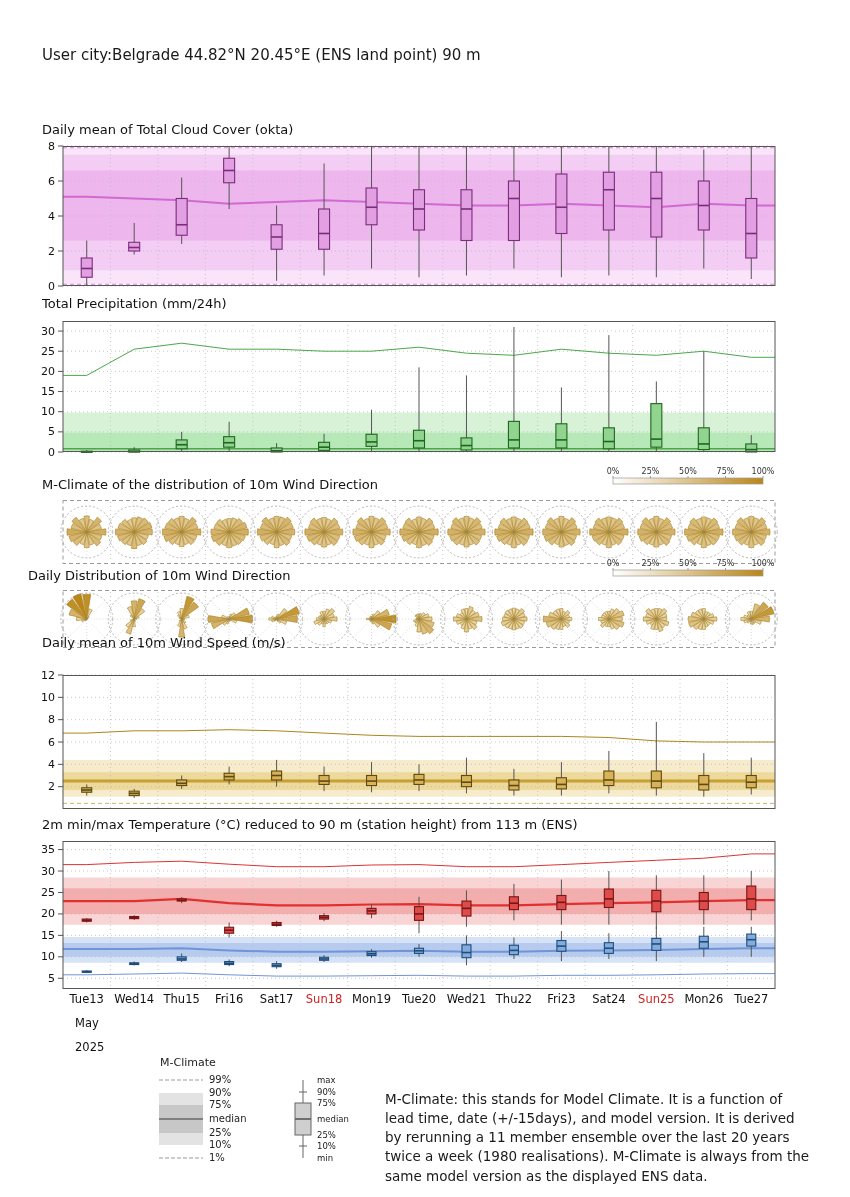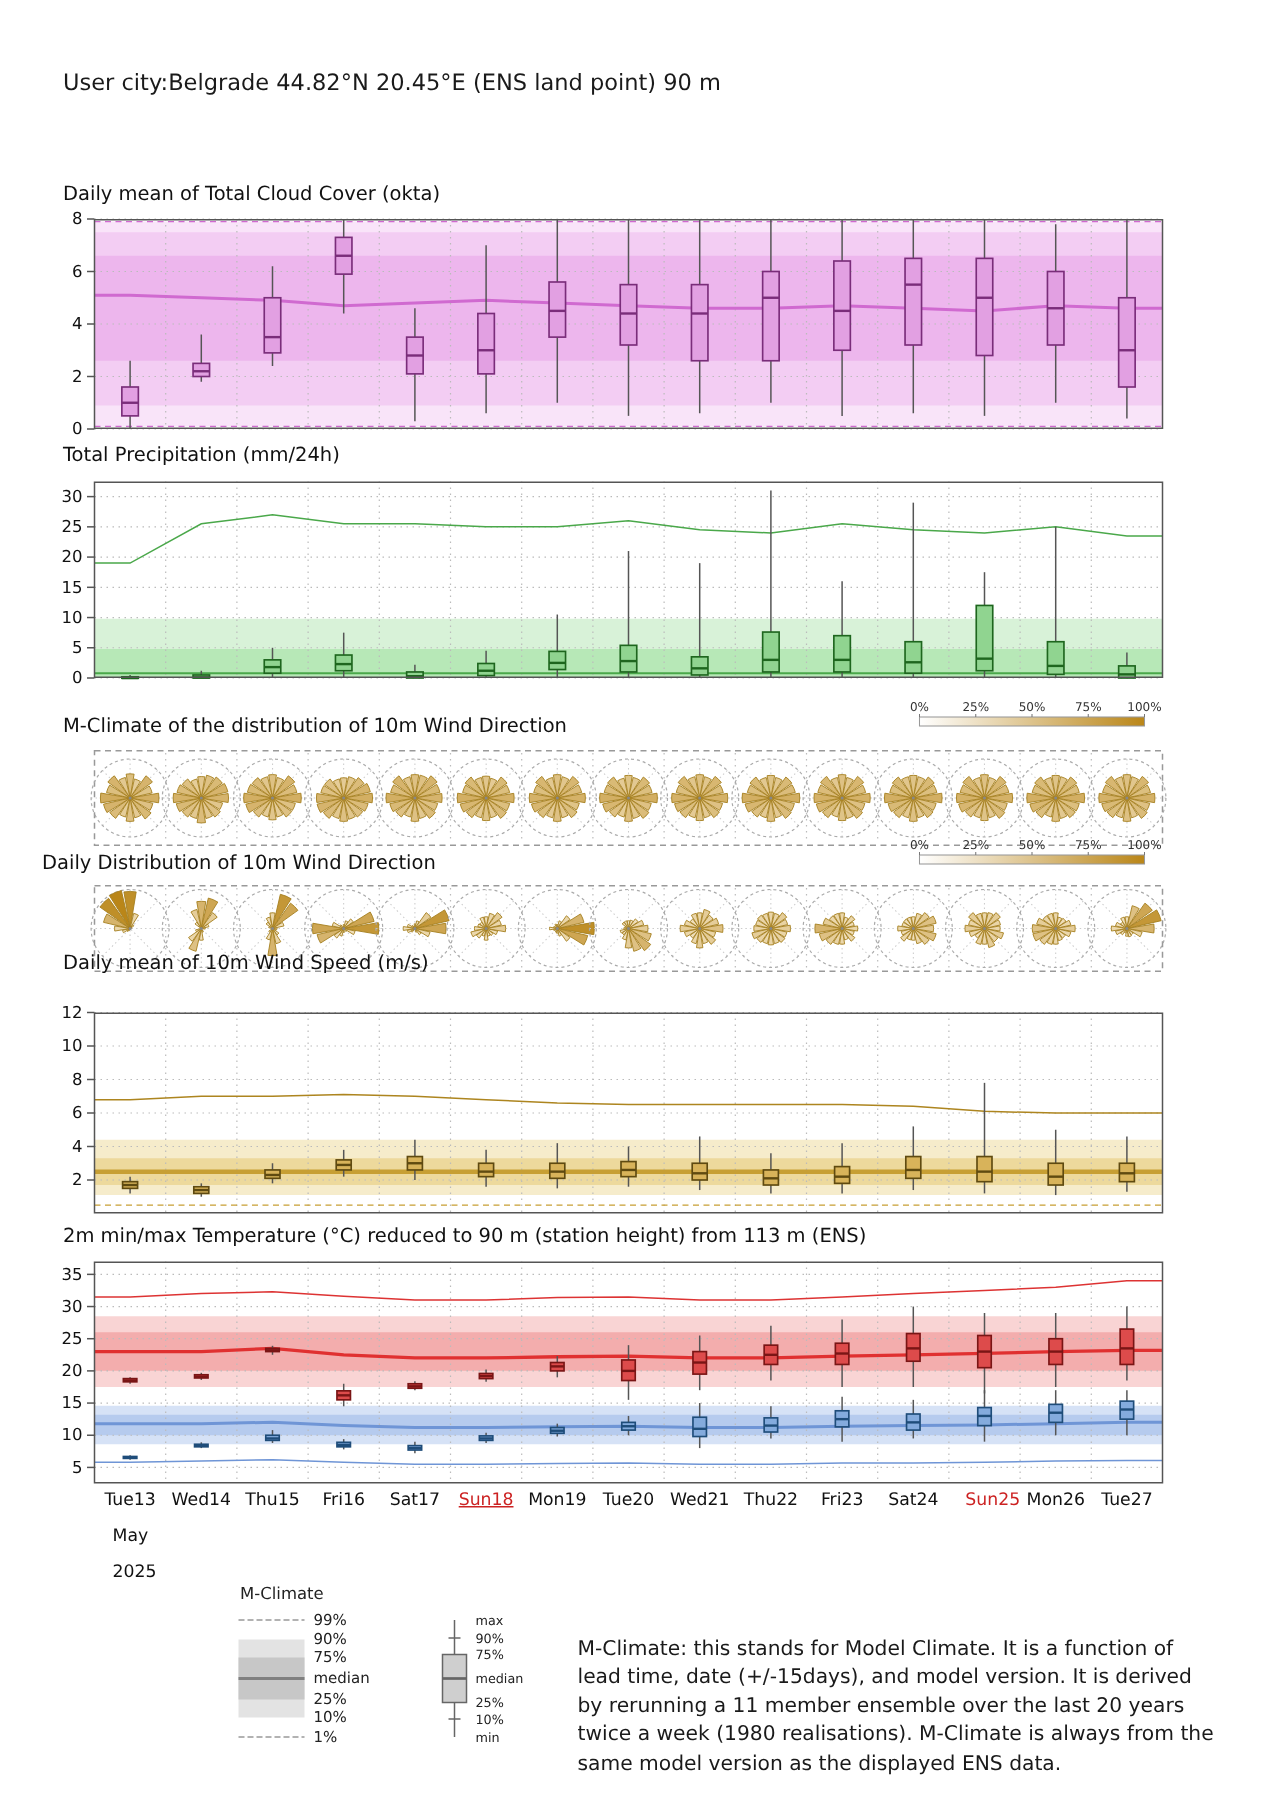--- a/index.html
+++ b/index.html
@@ -1143,28 +1143,28 @@
     <line x1="58" x2="63" y1="8.579710144927542" y2="8.579710144927542" stroke="#555555" stroke-width="1"></line>
     <text x="55" y="12.079710144927542" text-anchor="end" font-size="11" fill="#111111">35</text>
   </svg>
 
 <div id="xlabels" class="abs xrow" style="left:63px;top:992px">
     <div class="xlab">Tue13</div>
     <div class="xlab">Wed14</div>
     <div class="xlab">Thu15</div>
     <div class="xlab">Fri16</div>
     <div class="xlab">Sat17</div>
-    <div class="xlab" style="color: rgb(204, 34, 34); text-decoration: underline;">Sun18</div>
+    <div class="xlab" style="color: rgb(204, 34, 34);">Sun18</div>
     <div class="xlab">Mon19</div>
     <div class="xlab">Tue20</div>
     <div class="xlab">Wed21</div>
     <div class="xlab">Thu22</div>
     <div class="xlab">Fri23</div>
     <div class="xlab">Sat24</div>
-    <div class="xlab" style="color: rgb(204, 34, 34); text-align: right;">Sun25</div>
+    <div class="xlab" style="color: rgb(204, 34, 34);">Sun25</div>
     <div class="xlab">Mon26</div>
     <div class="xlab">Tue27</div>
   </div>
 <div class="abs monthlab" style="left:75px;top:1016px">May</div>
 <div class="abs monthlab" style="left:75px;top:1040px">2025</div>
 
 <div class="abs mctitle" style="left:160px;top:1056px">M-Climate</div>
 <svg id="mclim-glyph" class="abs" style="left:145px;top:1070px" width="150" height="98">
     <rect x="14" y="23" width="44" height="52" fill="#e3e3e3"></rect>
     <rect x="14" y="35" width="44" height="28" fill="#c7c7c7"></rect>

